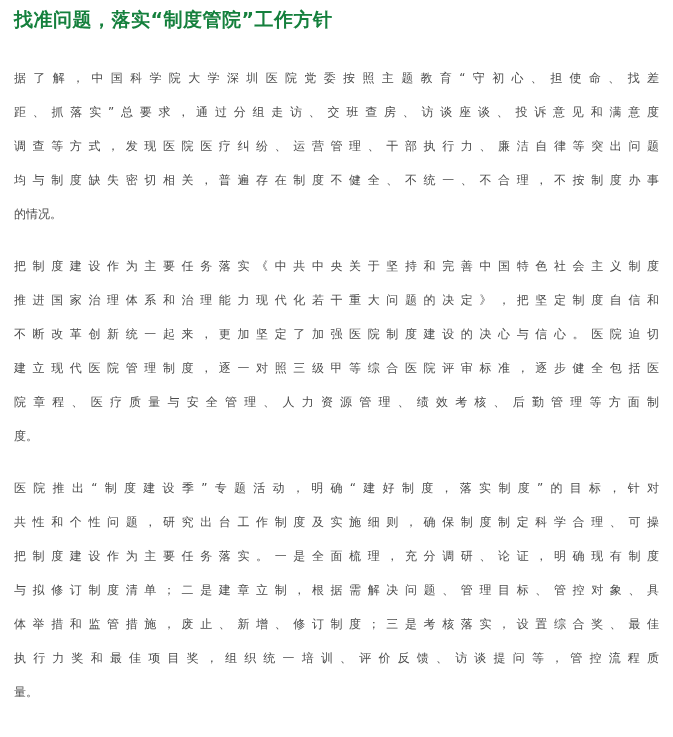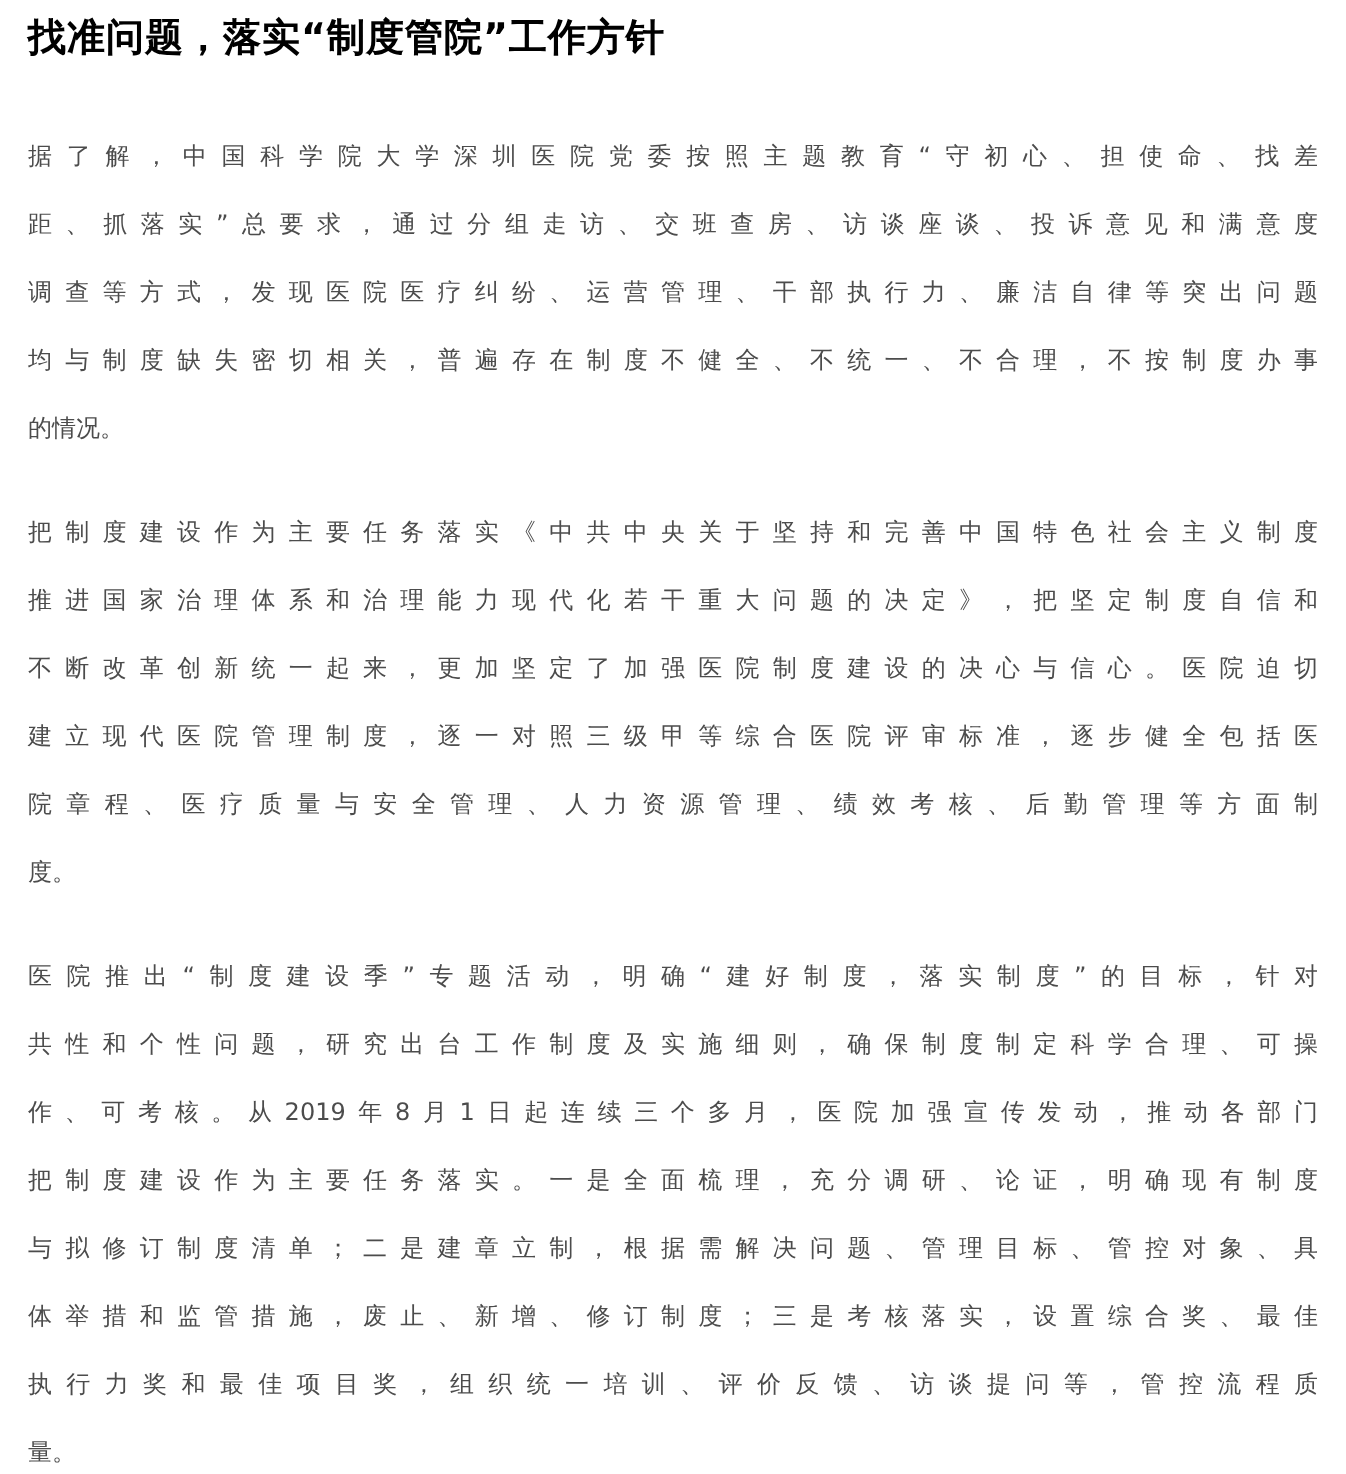--- a/index.html
+++ b/index.html
@@ -38,41 +38,40 @@
     text-align-last: justify;
   }
   .line.last {
     text-align-last: left;
   }
 </style>
 </head>
 <body style="background: rgb(255, 255, 255);">
 
 <div class="article">
-  <h1 class="article-title" style="color: #000000;">找准问题，落实“制度管院”工作方针</h1>
+  <h1 class="article-title" style="color: #15803d;">找准问题，落实“制度管院”工作方针</h1>
   <div style="color: rgb(76, 76, 76);">
       <div class="paragraph">
         <div class="line">据了解，中国科学院大学深圳医院党委按照主题教育“守初心、担使命、找差</div>
         <div class="line">距、抓落实”总要求，通过分组走访、交班查房、访谈座谈、投诉意见和满意度</div>
         <div class="line">调查等方式，发现医院医疗纠纷、运营管理、干部执行力、廉洁自律等突出问题</div>
         <div class="line">均与制度缺失密切相关，普遍存在制度不健全、不统一、不合理，不按制度办事</div>
         <div class="line last">的情况。</div>
       </div>
       <div class="paragraph">
         <div class="line">把制度建设作为主要任务落实《中共中央关于坚持和完善中国特色社会主义制度</div>
         <div class="line">推进国家治理体系和治理能力现代化若干重大问题的决定》，把坚定制度自信和</div>
         <div class="line">不断改革创新统一起来，更加坚定了加强医院制度建设的决心与信心。医院迫切</div>
         <div class="line">建立现代医院管理制度，逐一对照三级甲等综合医院评审标准，逐步健全包括医</div>
         <div class="line">院章程、医疗质量与安全管理、人力资源管理、绩效考核、后勤管理等方面制</div>
         <div class="line last">度。</div>
       </div>
       <div class="paragraph">
         <div class="line">医院推出“制度建设季”专题活动，明确“建好制度，落实制度”的目标，针对</div>
         <div class="line">共性和个性问题，研究出台工作制度及实施细则，确保制度制定科学合理、可操</div>
-        <div class="line">作、可考核。从2019年8月1日起连续三个多月，医院加强宣传发动，推动各部门</div>
         <div class="line">把制度建设作为主要任务落实。一是全面梳理，充分调研、论证，明确现有制度</div>
         <div class="line">与拟修订制度清单；二是建章立制，根据需解决问题、管理目标、管控对象、具</div>
         <div class="line">体举措和监管措施，废止、新增、修订制度；三是考核落实，设置综合奖、最佳</div>
         <div class="line">执行力奖和最佳项目奖，组织统一培训、评价反馈、访谈提问等，管控流程质</div>
         <div class="line last">量。</div>
       </div>
     </div>
 </div>
 
 </body></html>

